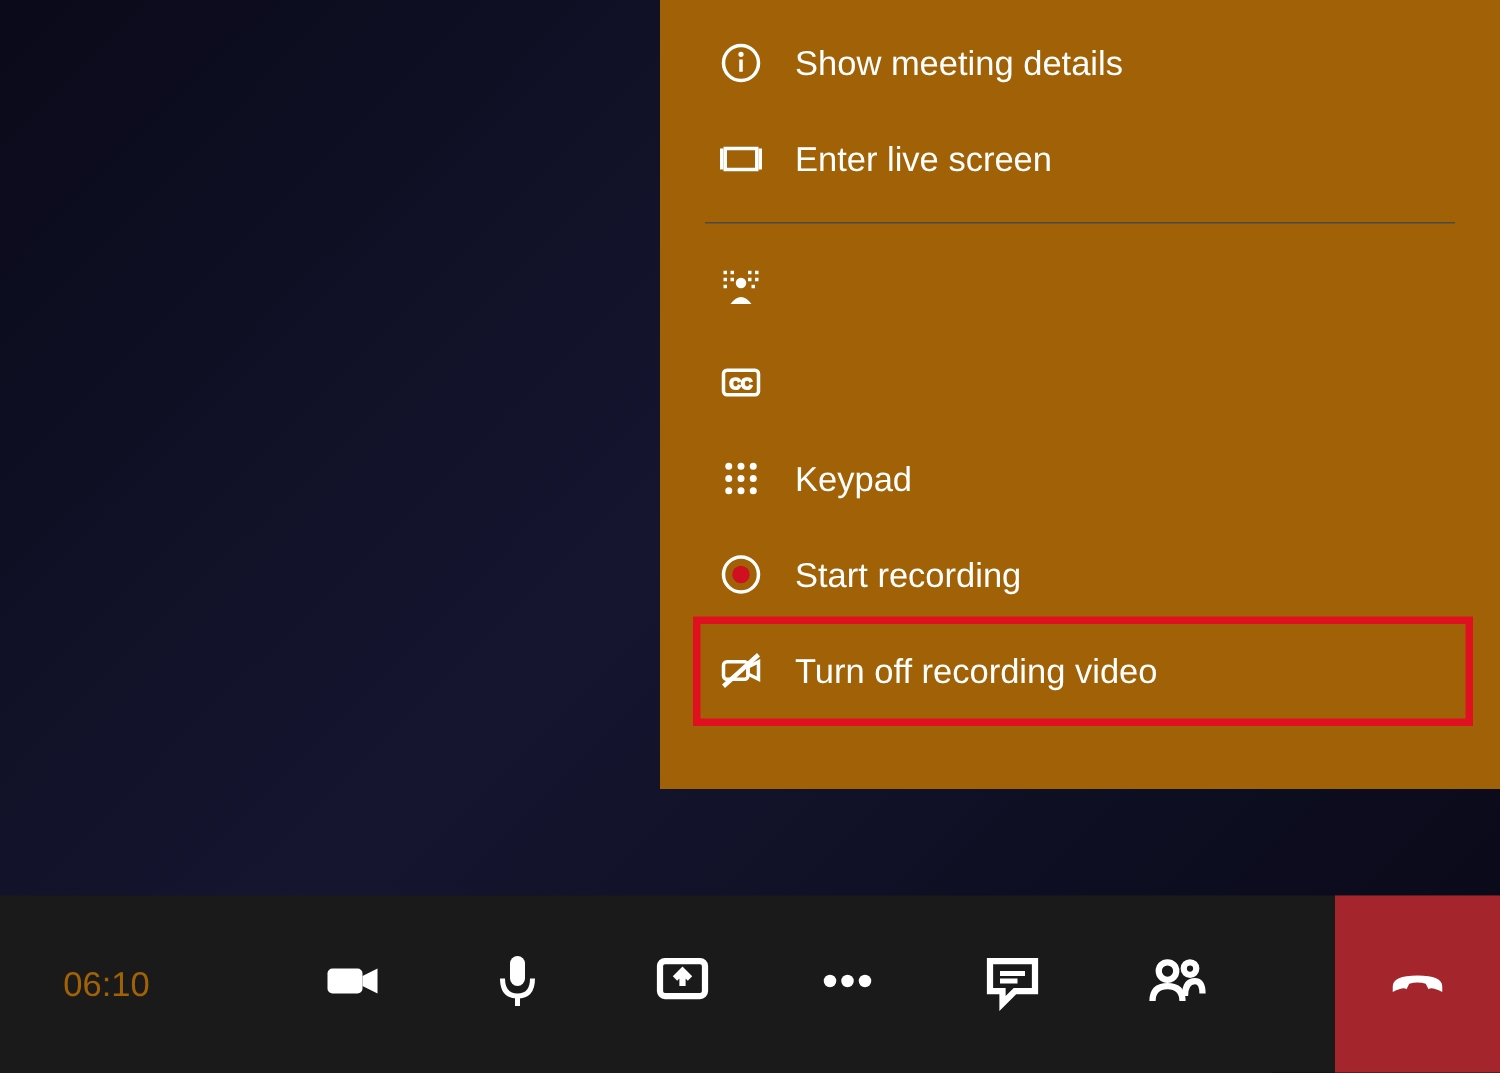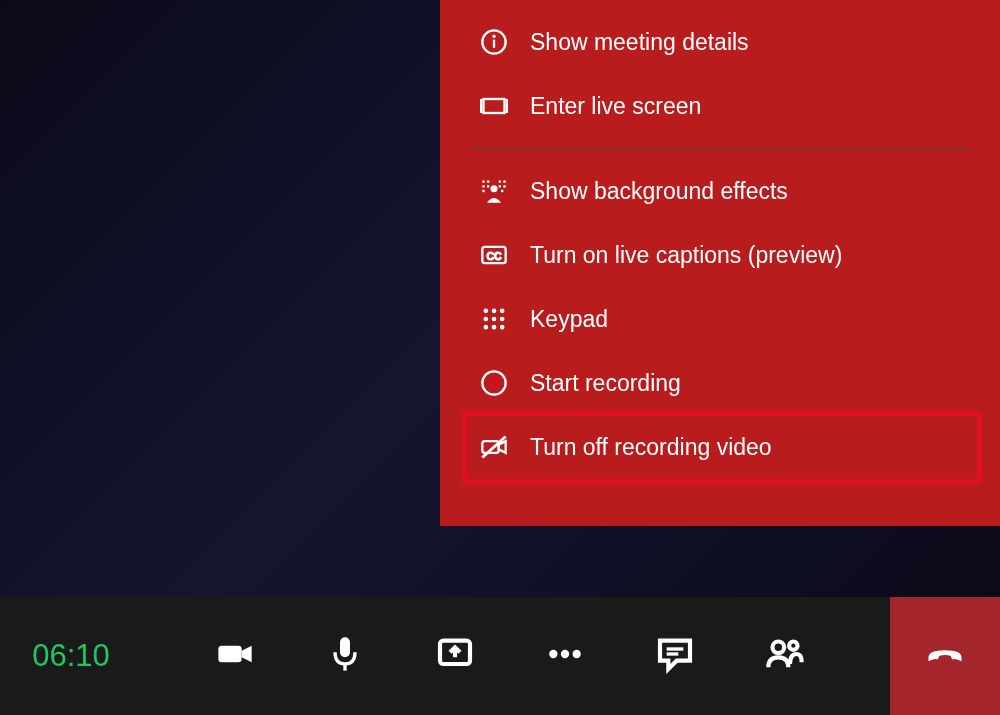--- a/index.html
+++ b/index.html
@@ -25,21 +25,21 @@
       height: 600px;
       background: linear-gradient(135deg, #0a0a1a 0%, #151530 50%, #0a0a1a 100%);
     }
     
     .context-menu {
       position: absolute;
       top: 0;
       right: 0;
       width: 560px;
       height: 526px;
-      background: #b91c1c;
+      background: #a16207;
       color: #e0e0e0;
       font-size: 23px;
       padding-top: 10px;
     }
     
     .menu-item {
       display: flex;
       align-items: center;
       padding: 18px 30px;
       cursor: pointer;
@@ -90,22 +90,22 @@
       background: #1a1a1a;
       display: flex;
       align-items: center;
     }
     
     .time-display {
       width: 130px;
       display: flex;
       justify-content: center;
       align-items: center;
-      color: #22c55e;
-      font-size: 31px;
+      color: #a16207;
+      font-size: 23px;
       padding-left: 12px;
     }
     
     .toolbar-buttons {
       flex: 1;
       display: flex;
       justify-content: center;
       align-items: center;
       gap: 0;
       height: 100%;
@@ -173,31 +173,29 @@
         <line x1="2" y1="4" x2="8" y2="4" stroke-width="2" stroke-dasharray="2 2"></line>
         <line x1="2" y1="8" x2="8" y2="8" stroke-width="2" stroke-dasharray="2 2"></line>
         <line x1="2" y1="12" x2="6" y2="12" stroke-width="2" stroke-dasharray="2 2"></line>
         <line x1="16" y1="4" x2="22" y2="4" stroke-width="2" stroke-dasharray="2 2"></line>
         <line x1="16" y1="8" x2="22" y2="8" stroke-width="2" stroke-dasharray="2 2"></line>
         <line x1="18" y1="12" x2="22" y2="12" stroke-width="2" stroke-dasharray="2 2"></line>
         <circle cx="12" cy="10" r="3" fill="#ffffff" stroke="none"></circle>
         <path d="M 6 22 Q 12 14 18 22" fill="#ffffff" stroke="none"></path>
       </svg>
     </span>
-    <span class="menu-label">Show background effects</span>
   </div>
 
   <div class="menu-item">
     <span class="menu-icon">
       <svg width="28" height="28" viewBox="0 0 24 24">
         <rect x="2" y="5" width="20" height="14" rx="2" stroke-width="2"></rect>
         <text x="12" y="16" font-size="9" fill="#ffffff" text-anchor="middle" font-family="Arial" font-weight="bold">CC</text>
       </svg>
     </span>
-    <span class="menu-label">Turn on live captions (preview)</span>
   </div>
 
   <div class="menu-item">
     <span class="menu-icon">
       <svg width="28" height="28" viewBox="0 0 24 24">
         <circle cx="5" cy="5" r="1.5" fill="#ffffff"></circle>
         <circle cx="12" cy="5" r="1.5" fill="#ffffff"></circle>
         <circle cx="19" cy="5" r="1.5" fill="#ffffff"></circle>
         <circle cx="5" cy="12" r="1.5" fill="#ffffff"></circle>
         <circle cx="12" cy="12" r="1.5" fill="#ffffff"></circle>

